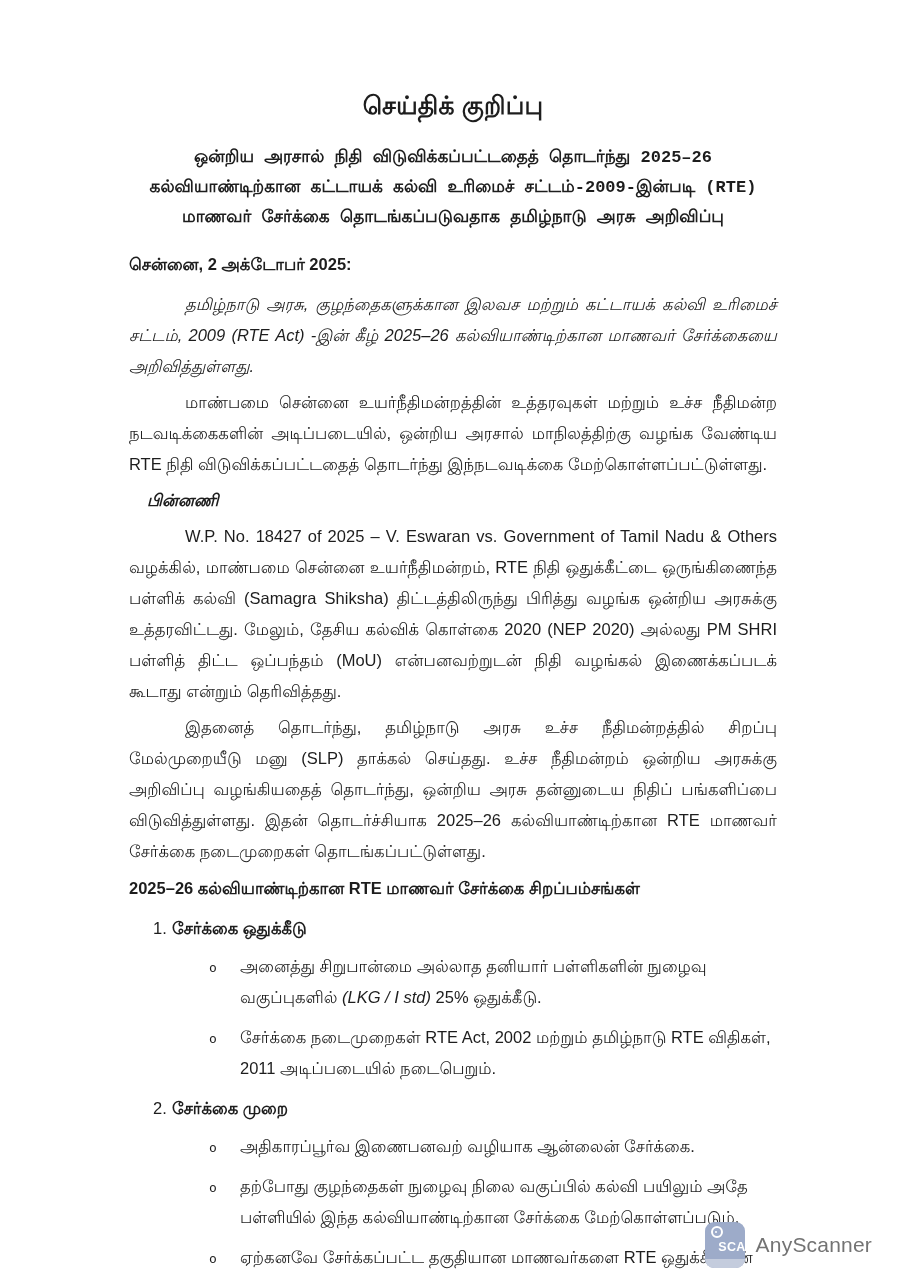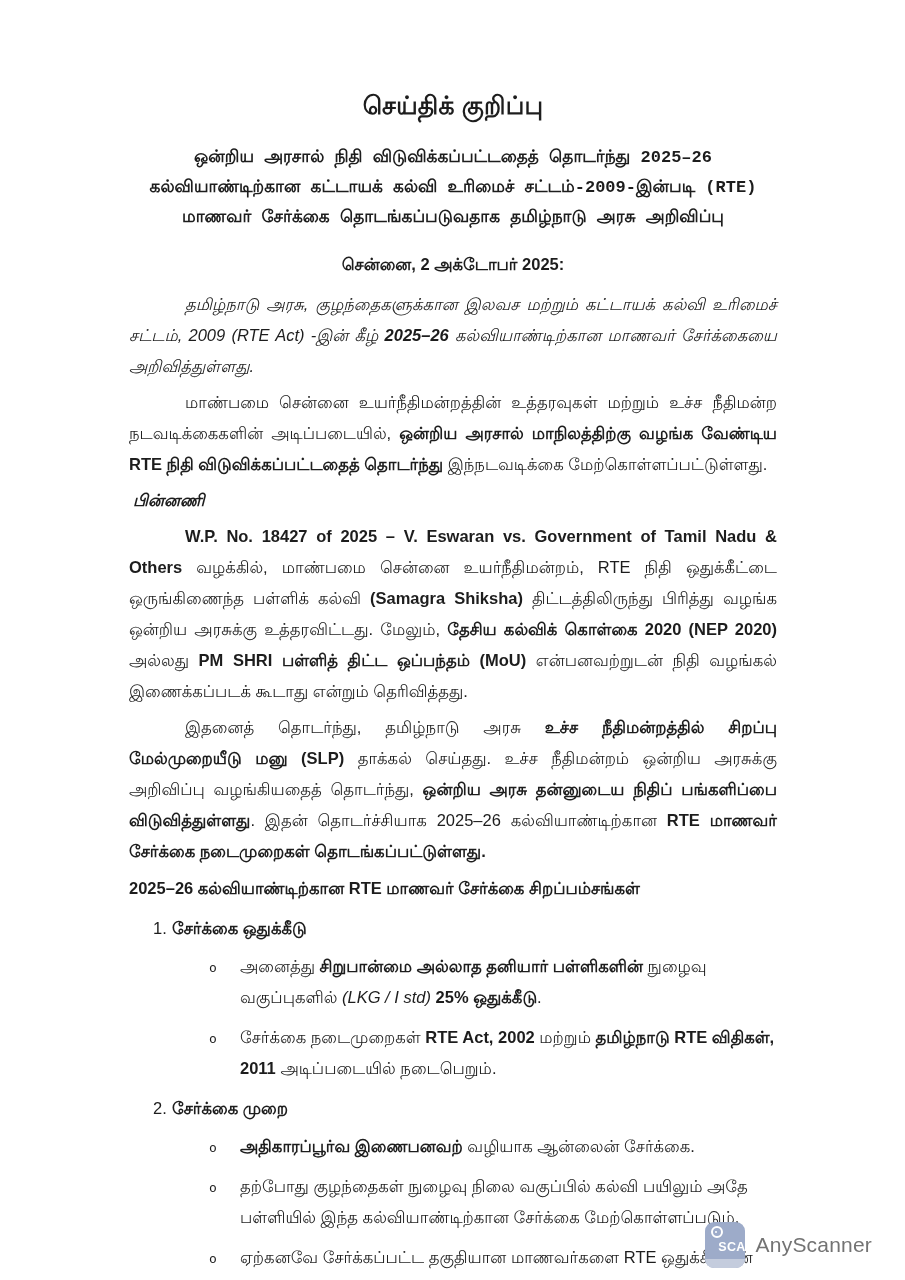--- a/index.html
+++ b/index.html
@@ -13,45 +13,45 @@
     overflow:hidden;
     padding-left:22px;
   }
   .doc {
     position:absolute;
     left:129px; top:90px;
     width:648px;
     font-size:16.5px;
     line-height:31px;
   }
-  .b { font-weight:bold; }
+  .b { font-weight:normal; }
   .i { font-style:italic; }
   .title {
     text-align:center;
     font-size:25px;
     font-weight:bold;
     margin-bottom:22px;
     letter-spacing:0.2px;
   }
   .subtitle {
     text-align:center;
     font-weight:bold;
     font-size:17px;
     line-height:30px;
     margin-bottom:16px;
     font-family:Liberation Mono, monospace;
   }
-  .dateline { font-weight:bold; margin-bottom:9px;text-align:center; }
+  .dateline { font-weight:bold; margin-bottom:9px; }
   .para {
     text-align:justify;
     text-indent:56px;
     margin-bottom:5px;
   }
   .p-italic { font-style:italic; }
-  .sect-heading { font-weight:bold; font-style:italic; margin:2px 4px 5px; }
+  .sect-heading { font-weight:bold; font-style:italic; margin:2px 18px 5px; }
   .h2 { font-weight:bold; margin:6px 0 9px; }
   .oitem { display:flex; margin:4px 0 7px; }
   .onum { flex:none; width:36px; padding-left:24px; }
   .otitle { font-weight:bold;margin-left:7px; }
   .obullet { display:flex; margin:0 0 9px 80px; }
   .omark {
     flex:none; width:31px;
     font-size:13px;
     font-family:"DejaVu Sans Mono","Liberation Mono",monospace;
     transform:translateY(1px);

